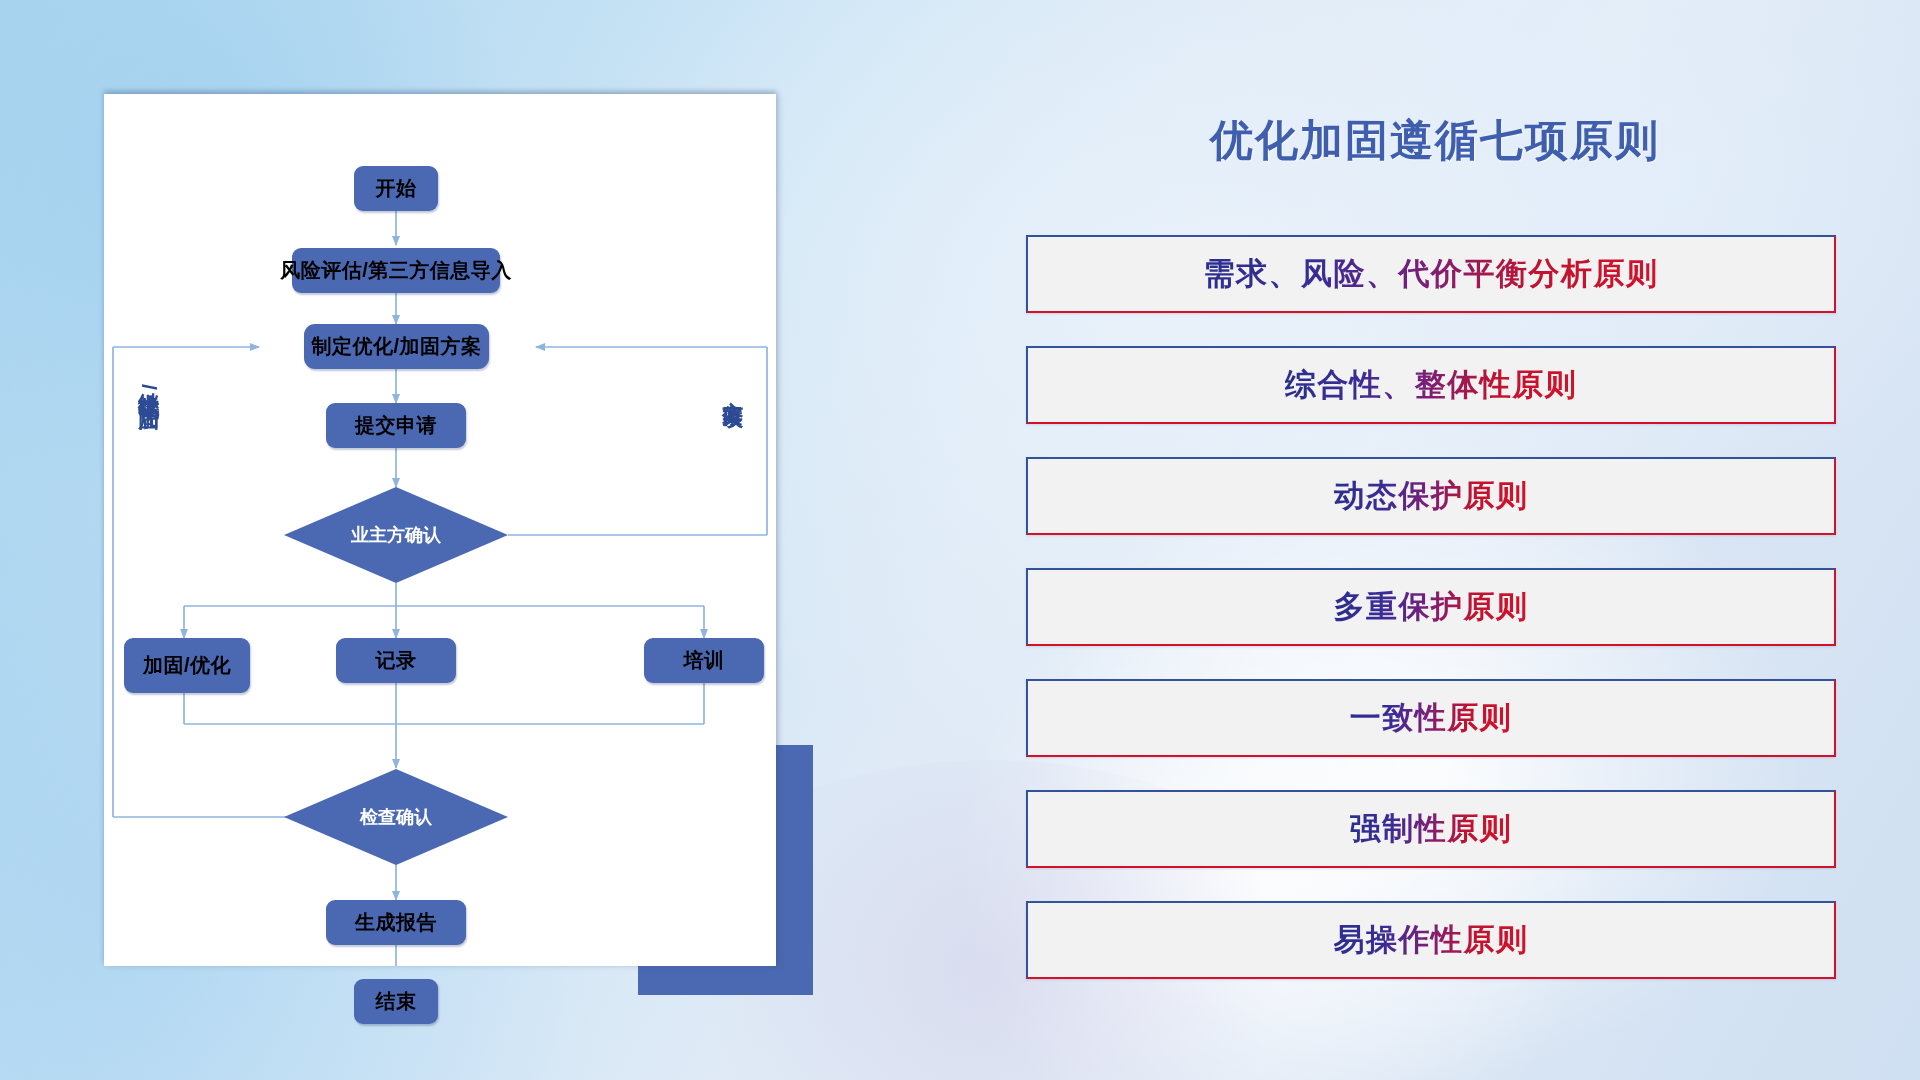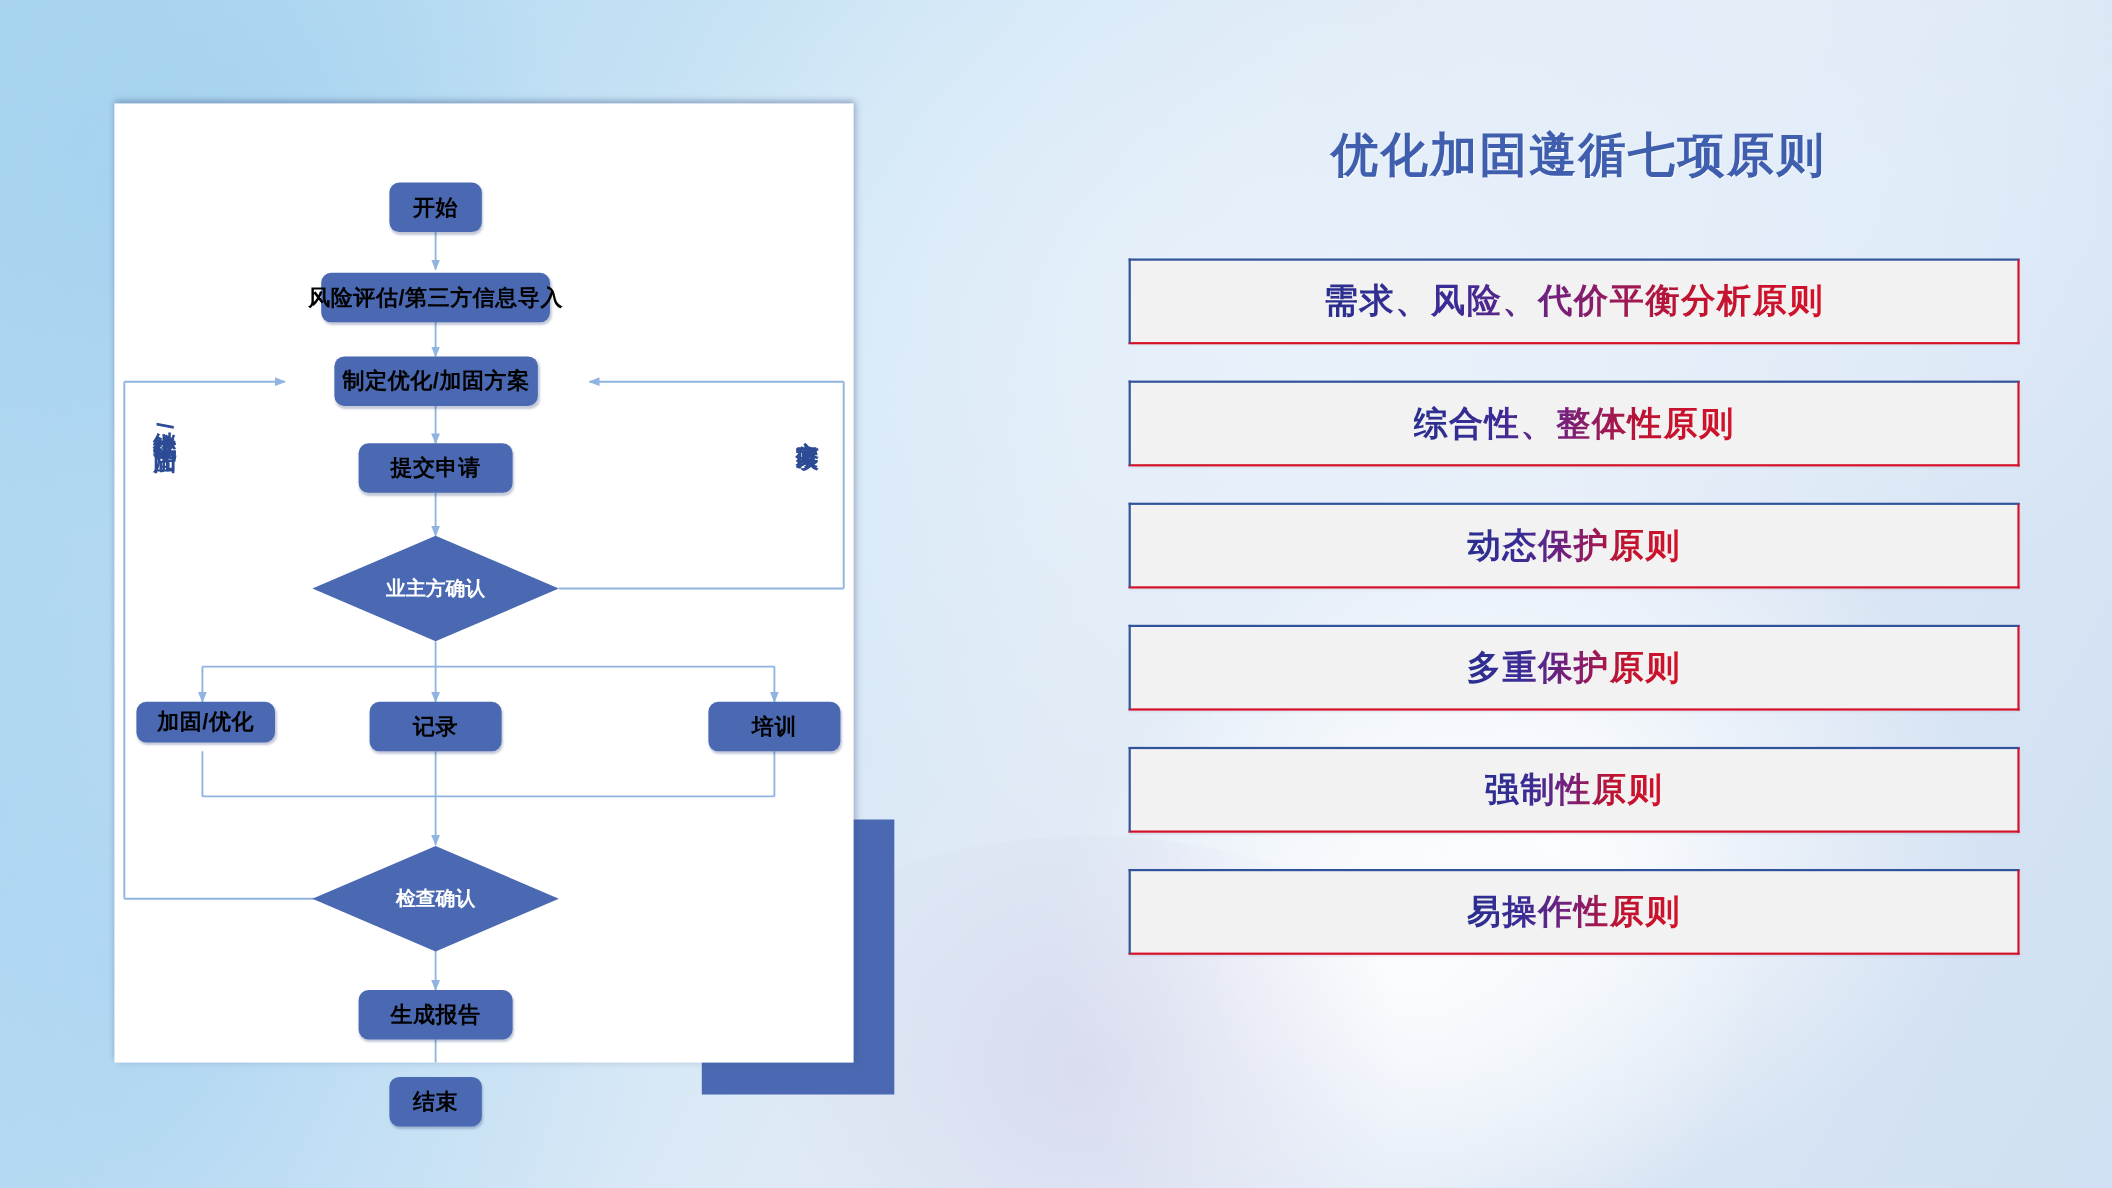--- a/index.html
+++ b/index.html
@@ -216,33 +216,33 @@
     </svg>
 
     <div class="node" style="left:250px; top:72px; width:84px; height:45px; font-size:20px;">
       <span>开始</span>
     </div>
 
     <div class="node" style="left:188px; top:154px; width:208px; height:45px; font-size:20px;">
       <span>风险评估/第三方信息导入</span>
     </div>
 
-    <div class="node" style="left:200px; top:230px; width:185px; height:45px; font-size:20px;">
+    <div class="node" style="left:200px; top:230px; width:185px; height:45px; font-size:20px;border-radius:11px;">
       <span>制定优化/加固方案</span>
     </div>
 
     <div class="node" style="left:222px; top:309px; width:140px; height:45px; font-size:20px;">
       <span>提交申请</span>
     </div>
 
     <div class="diamond-label" style="left:180px; top:420px; width:224px; height:42px; font-size:18px;">
       <span>业主方确认</span>
     </div>
 
-    <div class="node" style="left:20px; top:544px; width:126px; height:37px; font-size:20px;">
+    <div class="node" style="left:20px; top:544px; width:126px; height:55px; font-size:20px;">
       <span>加固/优化</span>
     </div>
 
     <div class="node" style="left:232px; top:544px; width:120px; height:45px; font-size:20px;">
       <span>记录</span>
     </div>
 
     <div class="node" style="left:540px; top:544px; width:120px; height:45px; font-size:20px;">
       <span>培训</span>
     </div>
@@ -280,20 +280,23 @@
       </div>
 
       <div class="pcard">
         <span class="pcard-text">动态保护原则</span>
       </div>
 
       <div class="pcard">
         <span class="pcard-text">多重保护原则</span>
       </div>
 
+      <div class="pcard">
+        <span class="pcard-text">一致性原则</span>
+      </div>
 
       <div class="pcard">
         <span class="pcard-text">强制性原则</span>
       </div>
 
       <div class="pcard">
         <span class="pcard-text">易操作性原则</span>
       </div>
 
     </div>

